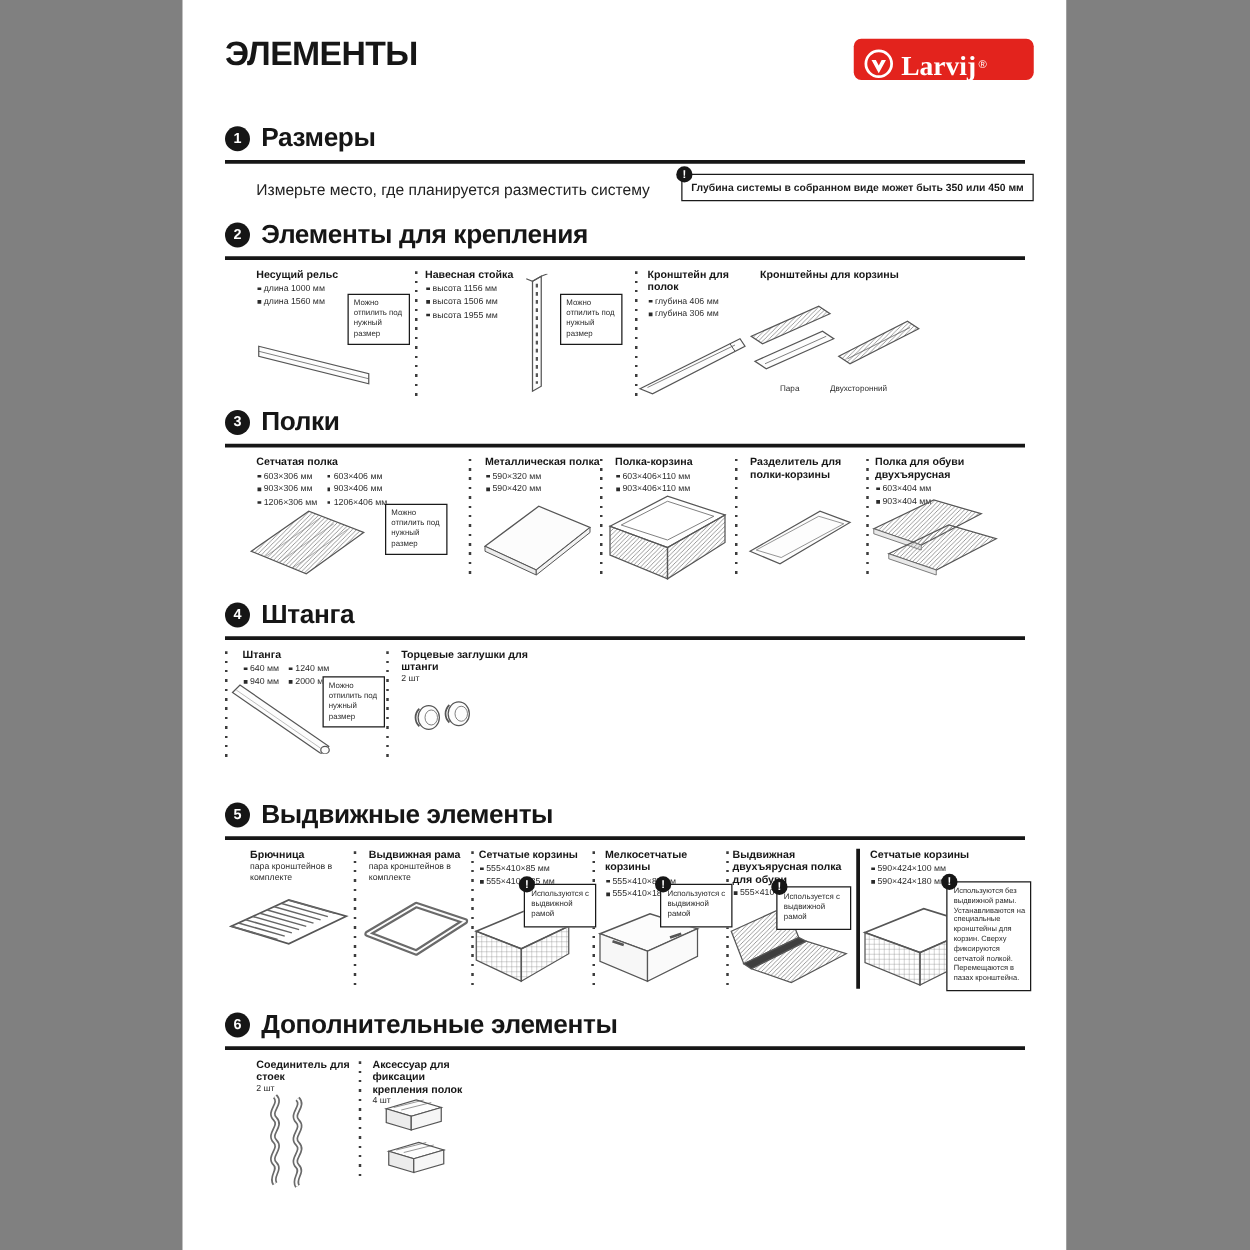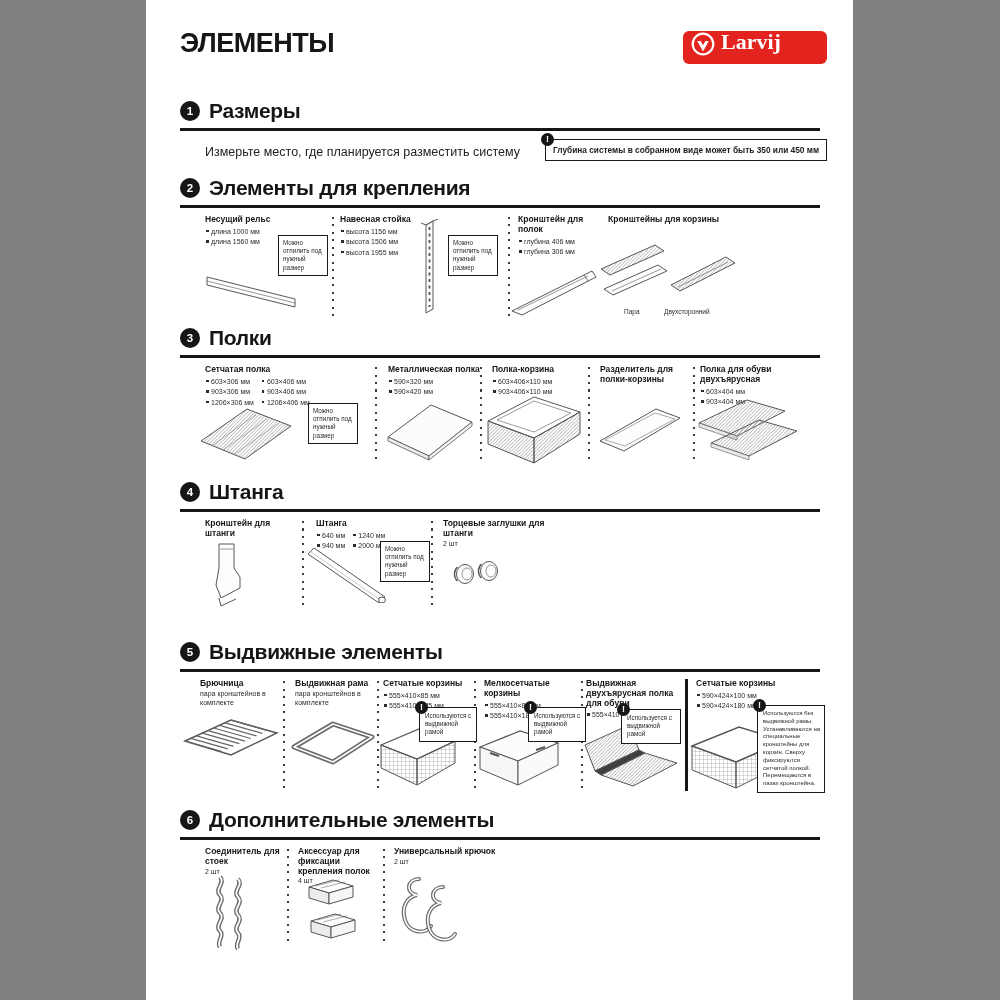--- a/index.html
+++ b/index.html
@@ -1,21 +1,21 @@
 <!DOCTYPE html>
 <html><head>
 <meta charset="utf-8">
 <style>
   html,body{margin:0;padding:0}
   body{width:1000px;height:1000px;position:relative;background:#808080;overflow:hidden;
        font-family:"Liberation Sans",sans-serif;color:#1c1c1c}
   .page{position:absolute;left:146px;top:0;width:707px;height:1000px;background:#ffffff}
   .title{position:absolute;left:34px;top:28px;margin:0;font-size:27px;font-weight:800;letter-spacing:-.5px;color:#161616}
   .logo{position:absolute;left:537px;top:31px;width:144px;height:33px;background:#e3231d;border-radius:6px;
-        display:flex;align-items:flex-start;padding:0;box-sizing:border-box}
+        display:flex;align-items:flex-end;padding:0;box-sizing:border-box}
   .logo-ic{margin-left:7px;flex:none}
   .logo-tx{font-family:"Liberation Serif",serif;font-weight:bold;font-size:22px;color:#fff;margin-left:5px;line-height:1}
   .logo-reg{font-size:9px;color:#fff;position:relative;top:-8px;margin-left:2px}
   .sec{position:absolute;left:34px;width:640px}
   .sec-head{display:flex;align-items:center;gap:9px;padding-bottom:5px;border-bottom:3px solid #161616}
   .num{width:20px;height:20px;border-radius:50%;background:#161616;color:#fff;font-weight:700;font-size:11.5px;
        display:flex;align-items:center;justify-content:center;flex:none}
   .sec-title{font-size:21px;font-weight:700;letter-spacing:-.3px;color:#161616}
   .bd{display:flex;margin-top:7px;position:relative}
   .it{position:relative;box-sizing:border-box}
@@ -242,28 +242,20 @@
     </div>
   </section>
 
   <section class="sec" style="top:480px">
     <div class="sec-head">
       <span class="num">4</span>
       <span class="sec-title">Штанга</span>
     </div>
     <div class="bd" style="height:92px">
 
-      <div class="it" style="width:122px;padding-left:25px">
-        <div class="nm">Кронштейн для штанги</div>
-        <svg class="art" style="left:28px;top:22px" width="38" height="70" fill="none" stroke="#565656" stroke-width="1">
-          <polygon points="11,3 26,3 26,27 32,36 32,47 13,57 8,44 11,27" fill="#fdfdfd"></polygon>
-          <line x1="12" y1="8" x2="25" y2="8" stroke-width="0.6"></line>
-          <path d="M11 57 L13 65 L28 58" fill="#fdfdfd"></path>
-        </svg>
-      </div>
 
       <div class="it dvd" style="width:129px;padding-left:14px">
         <div class="nm">Штанга</div>
         <div class="cols">
           <ul class="b">
             <li>640 мм</li>
             <li>940 мм</li>
           </ul>
           <ul class="b">
             <li>1240 мм</li>
@@ -432,28 +424,17 @@
           <g id="clipA">
             <polygon points="6,10 30,3 50,9 26,16" fill="#fdfdfd"></polygon>
             <polygon points="6,10 26,16 26,27 6,21" fill="#ececec"></polygon>
             <polygon points="26,16 50,9 50,20 26,27" fill="#f6f6f6"></polygon>
             <path d="M12 9 L36 3 M18 11 L42 5" stroke-width="0.5"></path>
           </g>
           <use href="#clipA" transform="translate(2,34)"></use>
         </svg>
       </div>
 
-      <div class="it dvd" style="width:339px;padding-left:11px">
-        <div class="nm">Универсальный крючок</div>
-        <div class="sub">2 шт</div>
-        <svg class="art" style="left:12px;top:28px" width="66" height="70" fill="none" stroke="#565656" stroke-width="1">
-          <g id="hookA">
-            <path d="M24 4 C12 4 10 18 22 20 C12 22 6 32 10 45 C14 58 30 60 36 51" stroke="#6a6a6a" stroke-width="4" stroke-linecap="round"></path>
-            <path d="M24 4 C12 4 10 18 22 20 C12 22 6 32 10 45 C14 58 30 60 36 51" stroke="#fdfdfd" stroke-width="1.6" stroke-linecap="round"></path>
-          </g>
-          <use href="#hookA" transform="translate(24,8)"></use>
-        </svg>
-      </div>
 
     </div>
   </section>
 
 </div>
 
 </body></html>

